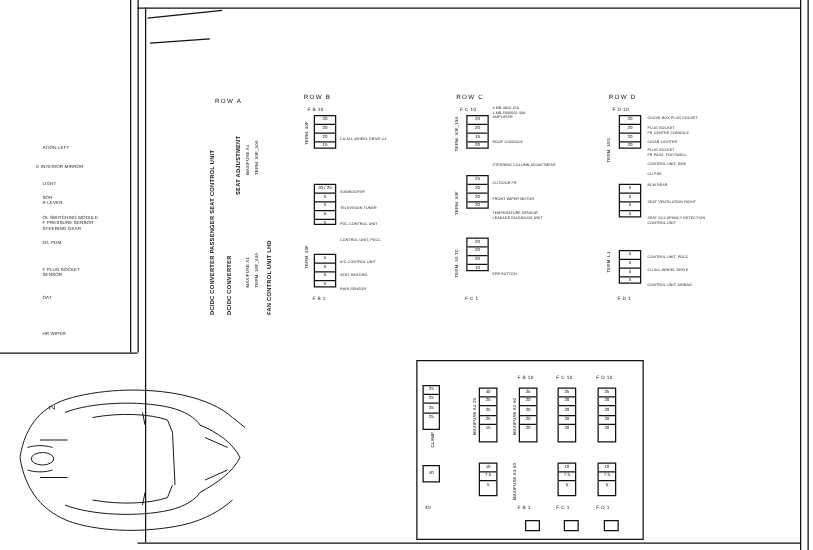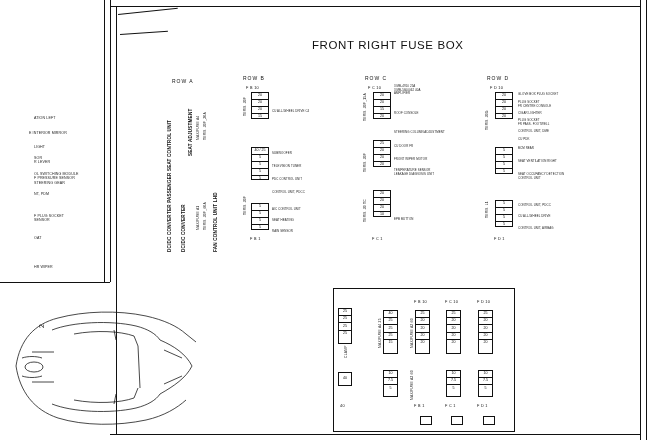--- a/index.html
+++ b/index.html
@@ -120,21 +120,20 @@
   <div class="frame-line frame-h" style="left:0;top:282px;width:110px;"></div>
   <div class="frame-line frame-v" style="left:640px;top:0;height:440px;"></div>
   <div class="frame-line frame-v" style="left:646px;top:0;height:440px;"></div>
   <div class="frame-line frame-h" style="left:110px;top:6px;width:530px;"></div>
   <div class="frame-line frame-h" style="left:110px;top:434px;width:530px;"></div>
   <div class="frame-line frame-v" style="left:116px;top:6px;height:428px;"></div>
 
   <div class="hairline" style="left:118px;top:14px;width:60px;height:1px;transform:rotate(-6deg);transform-origin:0 0;"></div>
   <div class="hairline" style="left:120px;top:34px;width:48px;height:1px;transform:rotate(-4deg);transform-origin:0 0;"></div>
 
-  <div class="title" style="left:312px;top:39px;">FRONT RIGHT FUSE BOX</div>
 
   <div class="lbl" style="left:34px;top:116px;">ATION LEFT</div>
   <div class="lbl" style="left:29px;top:131px;">E INTERIOR MIRROR</div>
   <div class="lbl" style="left:34px;top:145px;">LIGHT</div>
   <div class="lbl" style="left:34px;top:156px;white-space:pre;"><span>SOR
 R LEVER</span></div>
   <div class="lbl" style="left:34px;top:172px;white-space:pre;"><span>OL SWITCHING MODULE
 F PRESSURE SENSOR
 STEERING GEAR</span></div>
   <div class="lbl" style="left:34px;top:192px;">NT, PDM</div>

